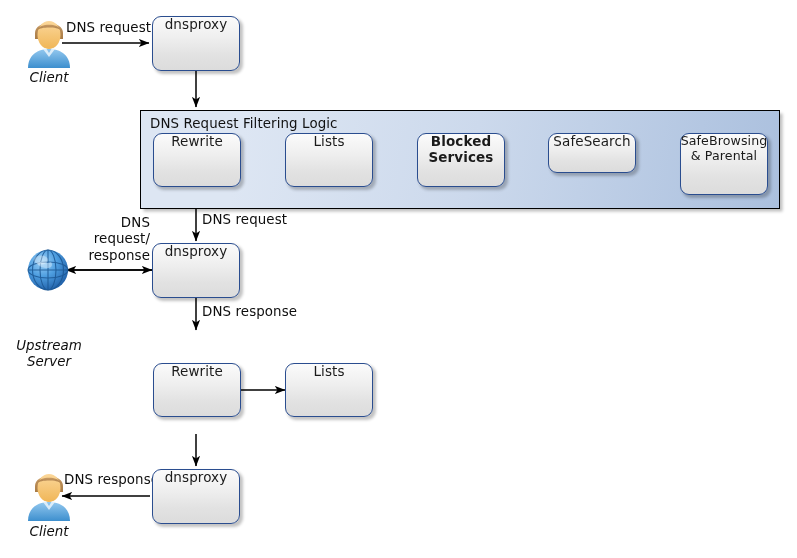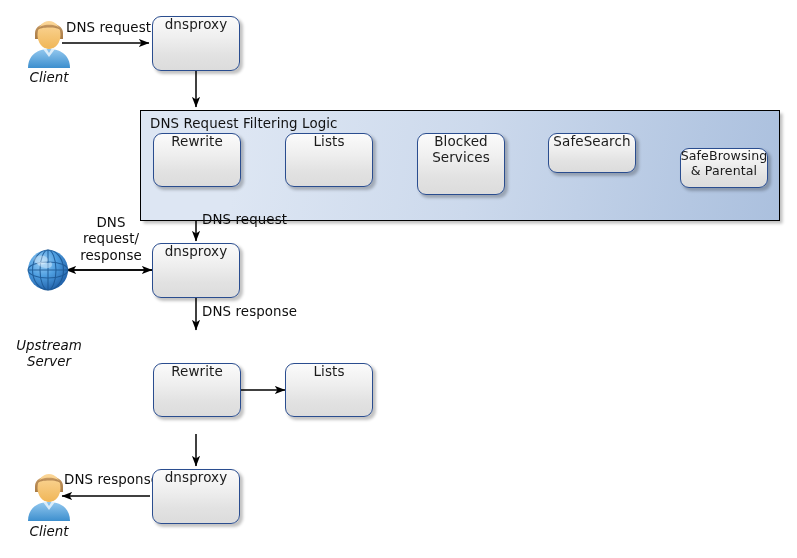--- a/index.html
+++ b/index.html
@@ -59,21 +59,21 @@
 
   
   .edge-label {
     position: absolute;
     font-size: 13.4px;
     color: #0d0d0d;
     white-space: pre-line;
     line-height: 1.22;
     letter-spacing: 0.1px;
   }
-  .edge-label.center { text-align: center; }
+  .edge-label.center { text-align: right; }
 
   
   .actor-caption {
     position: absolute;
     font-size: 13.4px;
     color: #0d0d0d;
     text-align: center;
     line-height: 1.2;
     white-space: pre-line;
     font-style: italic;
@@ -156,38 +156,38 @@
     </svg>
   </div>
   <div class="actor-caption" style="left:10px; top:70px; width:78px;">Client</div>
 
   <div class="edge-label" style="left:66px; top:20px;">DNS request</div>
 
   <div class="node" style="left:152px; top:16px; width:88px; height:55px;">
     <span class="node-label">dnsproxy</span>
   </div>
 
-  <div class="logic-box" style="left:140px; top:110px; width:640px; height:111px;">
+  <div class="logic-box" style="left:140px; top:110px; width:640px; height:99px;">
     <div class="logic-title">DNS Request Filtering Logic</div>
   </div>
 
   <div class="node" style="left:153px; top:133px; width:88px; height:54px;">
     <span class="node-label">Rewrite</span>
   </div>
   <div class="node" style="left:285px; top:133px; width:88px; height:54px;">
     <span class="node-label">Lists</span>
   </div>
-  <div class="node" style="left:417px; top:133px; width:88px; height:62px;">
+  <div class="node" style="left:417px; top:133px; width:88px; height:54px;font-weight:bold;">
     <span class="node-label">Blocked
 Services</span>
   </div>
   <div class="node" style="left:548px; top:133px; width:88px; height:40px;">
     <span class="node-label">SafeSearch</span>
   </div>
-  <div class="node small" style="left:680px; top:148px; width:88px; height:40px;">
+  <div class="node small" style="left:680px; top:133px; width:88px; height:62px;">
     <span class="node-label">SafeBrowsing
 &amp; Parental</span>
   </div>
 
   <div class="edge-label" style="left:202px; top:212px;">DNS request</div>
 
   <div class="edge-label center" style="left:72px; top:215px; width:78px;">DNS
 request/
 response</div>
 

